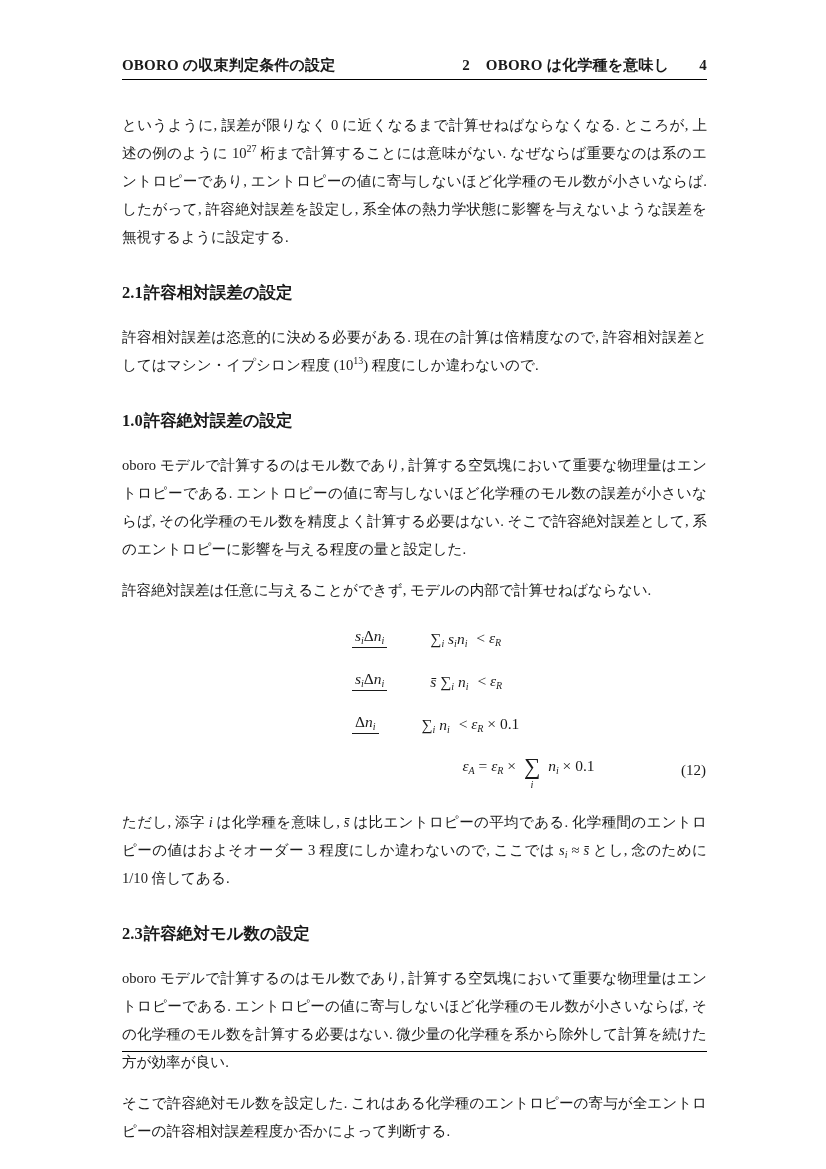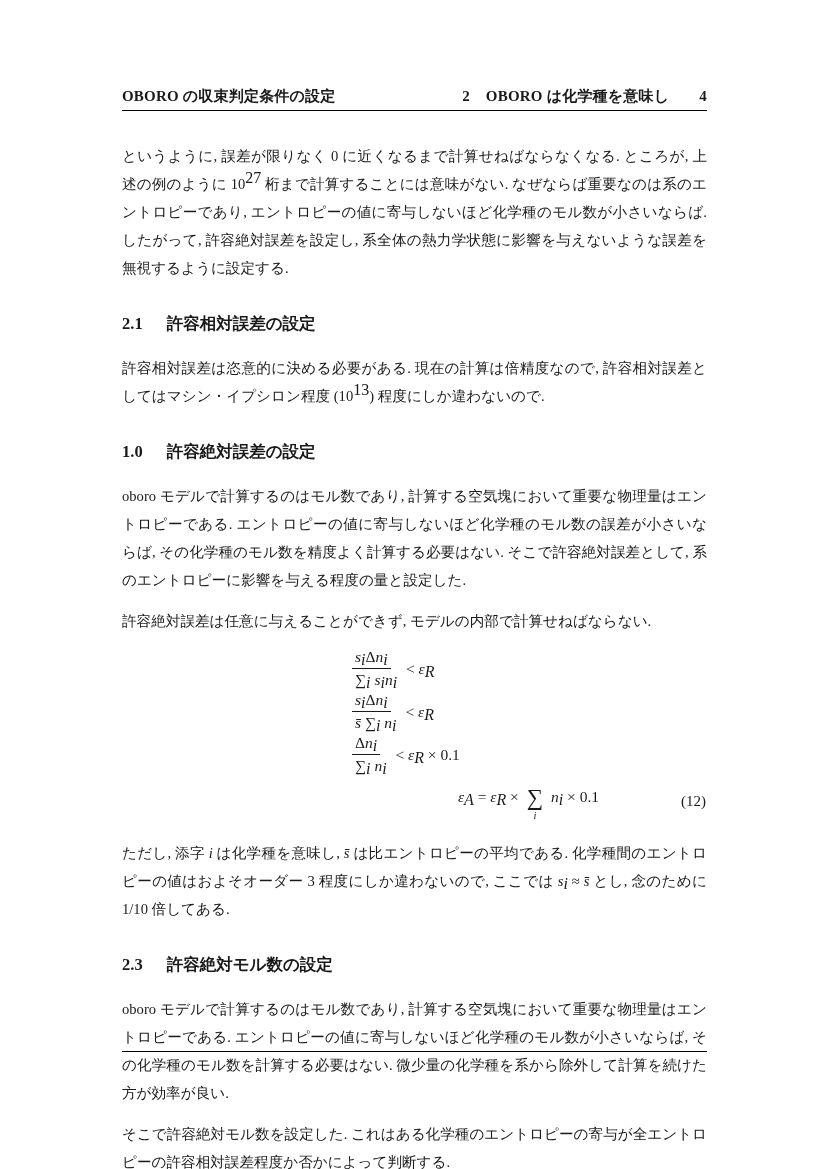--- a/index.html
+++ b/index.html
@@ -3,54 +3,54 @@
 <meta charset="utf-8">
 <style>
   html,body{margin:0;padding:0;background:#ffffff;}
   .page{
     width:826px;height:1169px;position:relative;background:#ffffff;
     color:#1a1a1a;font-family:"Liberation Serif","DejaVu Serif",serif;
     overflow:hidden;
   }
   
   .header{
-    margin:0 119px 0 122px;padding-top:87px;
+    margin:0 119px 0 122px;padding-top:56px;
     display:flex;justify-content:space-between;align-items:baseline;
     font-weight:bold;font-size:15px;letter-spacing:.2px;
   }
   .hdr-right{display:inline-flex;align-items:baseline;}
   .hdr-sec-num{margin-right:16px;}
   .hdr-page{margin-left:30px;}
   .rule{border-top:1.6px solid #000;}
   .hdr-rule{margin:4px 119px 0 122px;}
   
   .content{margin:0 119px 0 122px;}
   .para{
     margin:13px 0 0;font-size:14.6px;line-height:28px;
     text-align:justify;text-justify:inter-character;
   }
   .para.first{margin-top:31px;}
   .sec{
-    display:flex;align-items:baseline;gap:24px;
+    display:flex;align-items:baseline;gap:1px;
     margin:31px 0 19px;font-size:16.5px;font-weight:bold;
   }
   .sec-num{font-family:"Liberation Serif","DejaVu Serif",serif;}
   .sec-title{font-family:"Liberation Sans","DejaVu Sans",sans-serif;}
   
   .eqblock{margin:12px 0 4px;}
   .eqline{
     position:relative;display:flex;align-items:center;
     min-height:43px;padding-left:228px;font-size:15.5px;
   }
   .eqline.tall{min-height:50px;justify-content:center;}
   .eqtag{position:absolute;right:1px;top:50%;transform:translateY(-50%);font-size:15px;}
-  .frac{display:inline-flex;flex-direction:column;align-items:flex-start;margin:0 2px;}
+  .frac{display:inline-flex;flex-direction:row;align-items:flex-end;margin:0 2px;}
   .frac .num{display:block;text-align:center;padding:0 3px 2px;border-bottom:1.2px solid #1a1a1a;}
-  .frac .den{display:block;text-align:center;padding:2px 3px 0;}
-  sub,sup{font-size:16px;line-height:0;}
+  .frac .den{display:block;text-align:center;padding:2px 3px 0;margin-left:40px;}
+  sub,sup{font-size:10px;line-height:0;}
   sub{font-style:italic;vertical-align:-3px;}
   sup{font-style:normal;vertical-align:6px;}
   .var{font-style:italic;}
   .bigop{display:inline-flex;flex-direction:column;align-items:center;line-height:1;margin:0 4px;transform:translateY(3px);}
   .bigop-sym{font-size:23px;}
   .bigop-lim{font-size:10.5px;font-style:italic;margin-top:2px;}
   .toks{white-space:pre-wrap;}
   
   .footer{position:absolute;left:122px;right:119px;top:1051px;}
   .footer-row{display:flex;justify-content:space-between;align-items:baseline;margin-top:7px;font-size:14px;}

